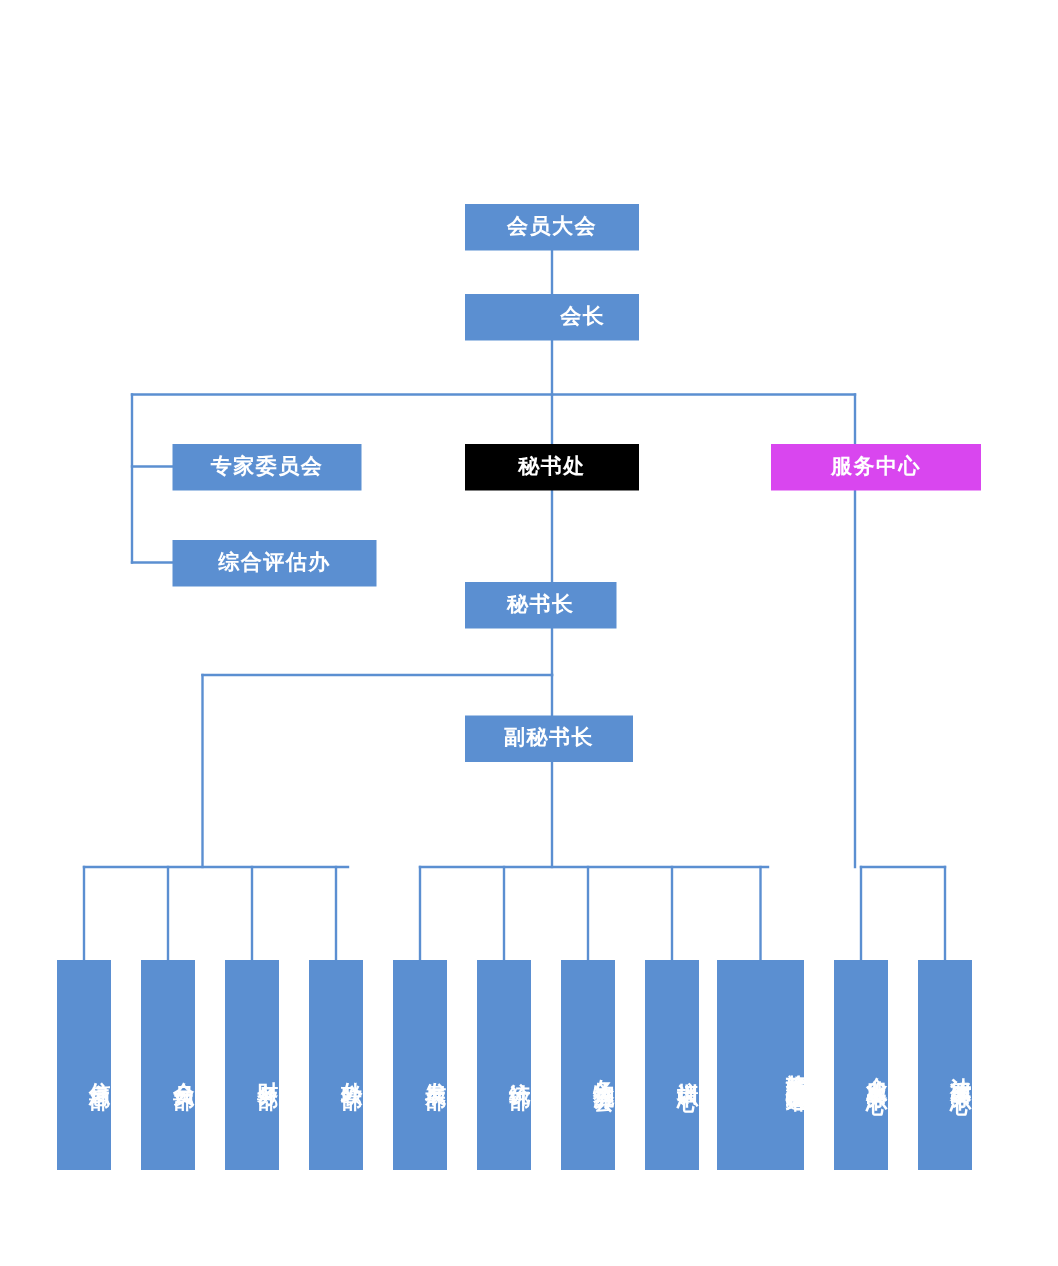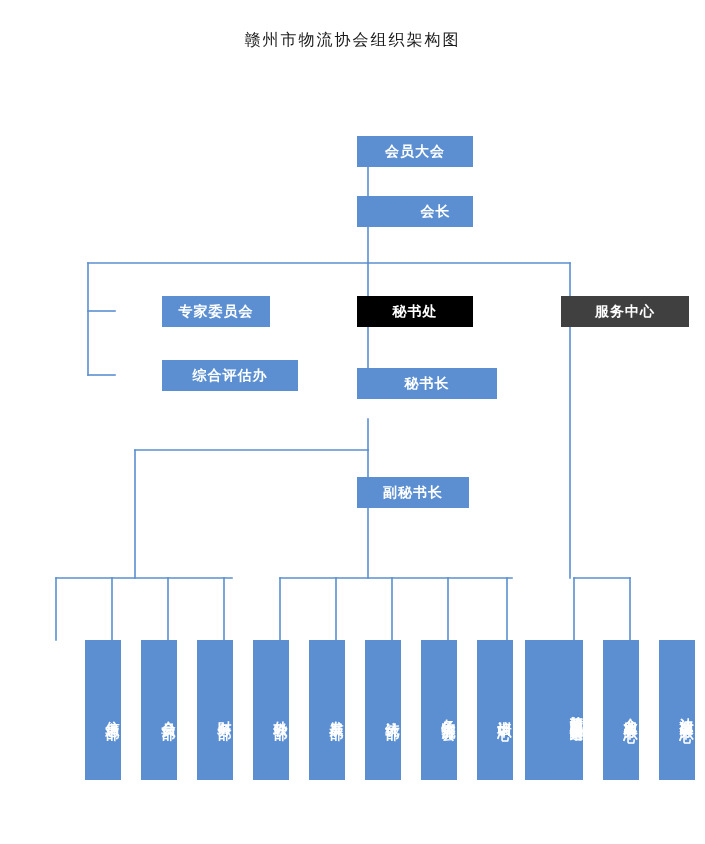--- a/index.html
+++ b/index.html
@@ -47,21 +47,20 @@
     align-items: center;
     justify-content: center;
     color: #ffffff;
     font-family: "DejaVu Serif", "Liberation Serif", serif;
     font-weight: bold;
     font-size: 14px;
     letter-spacing: 1px;
     line-height: 1.15;
     text-align: center;
     overflow: hidden;
-    margin-left: 47px;
   }
   .node-box.vertical {
     writing-mode: vertical-rl;
     text-orientation: upright;
     letter-spacing: 2px;
     font-size: 14px;
     padding-top: 6px;
     align-items: flex-start;
     justify-content: center;
   }
@@ -77,21 +76,20 @@
   }
   .node-label {
     display: block;
   }
 </style>
 </head>
 <body>
 
 <div id="org-chart-root">
 
-  <div class="chart-title">赣州市物流协会组织架构图</div>
 
   <svg class="chart-svg" viewBox="0 0 705 844" xmlns="http://www.w3.org/2000/svg">
     <g id="connectors" fill="none" stroke="#5B8FD1" stroke-width="1.6" stroke-linecap="square">
         <path d="M368,167 L368,196"></path>
         <path d="M368,227 L368,263"></path>
         <path d="M88,263 L570,263"></path>
         <path d="M88,263 L88,375"></path>
         <path d="M88,311 L115,311"></path>
         <path d="M88,375 L115,375"></path>
         <path d="M368,263 L368,296"></path>
@@ -120,33 +118,33 @@
       </g>
   </svg>
 
   <div id="node-layer">
       <div class="node-box" style="left: 310px; top: 136px; width: 116px; height: 31px; background: rgb(91, 143, 209);">
         <span class="node-label">会员大会</span>
       </div>
       <div class="node-box" style="left: 310px; top: 196px; width: 116px; height: 31px; background: rgb(91, 143, 209); padding-left: 41px;">
         <span class="node-label">会长</span>
       </div>
-      <div class="node-box" style="left: 115px; top: 296px; width: 108px; height: 31px; background: rgb(91, 143, 209);">
+      <div class="node-box" style="left: 115px; top: 296px; width: 126px; height: 31px; background: rgb(91, 143, 209);">
         <span class="node-label">专家委员会</span>
       </div>
       <div class="node-box" style="left: 115px; top: 360px; width: 136px; height: 31px; background: rgb(91, 143, 209);">
         <span class="node-label">综合评估办</span>
       </div>
       <div class="node-box" style="left: 310px; top: 296px; width: 116px; height: 31px; background: #000000;">
         <span class="node-label">秘书处</span>
       </div>
-      <div class="node-box" style="left: 514px; top: 296px; width: 128px; height: 31px; background: #404040;">
+      <div class="node-box" style="left: 514px; top: 296px; width: 140px; height: 31px; background: #d946ef;">
         <span class="node-label">服务中心</span>
       </div>
-      <div class="node-box" style="left: 310px; top: 368px; width: 140px; height: 31px; background: rgb(91, 143, 209);">
+      <div class="node-box" style="left: 310px; top: 388px; width: 101px; height: 31px; background: rgb(91, 143, 209);">
         <span class="node-label">秘书长</span>
       </div>
       <div class="node-box" style="left: 310px; top: 477px; width: 112px; height: 31px; background: rgb(91, 143, 209);">
         <span class="node-label">副秘书长</span>
       </div>
       <div class="node-box vertical" style="left: 38px; top: 640px; width: 36px; height: 140px; background: rgb(91, 143, 209);">
         <span class="node-label">信息部</span>
       </div>
       <div class="node-box vertical" style="left: 94px; top: 640px; width: 36px; height: 140px; background: rgb(91, 143, 209);">
         <span class="node-label">会员部</span>

